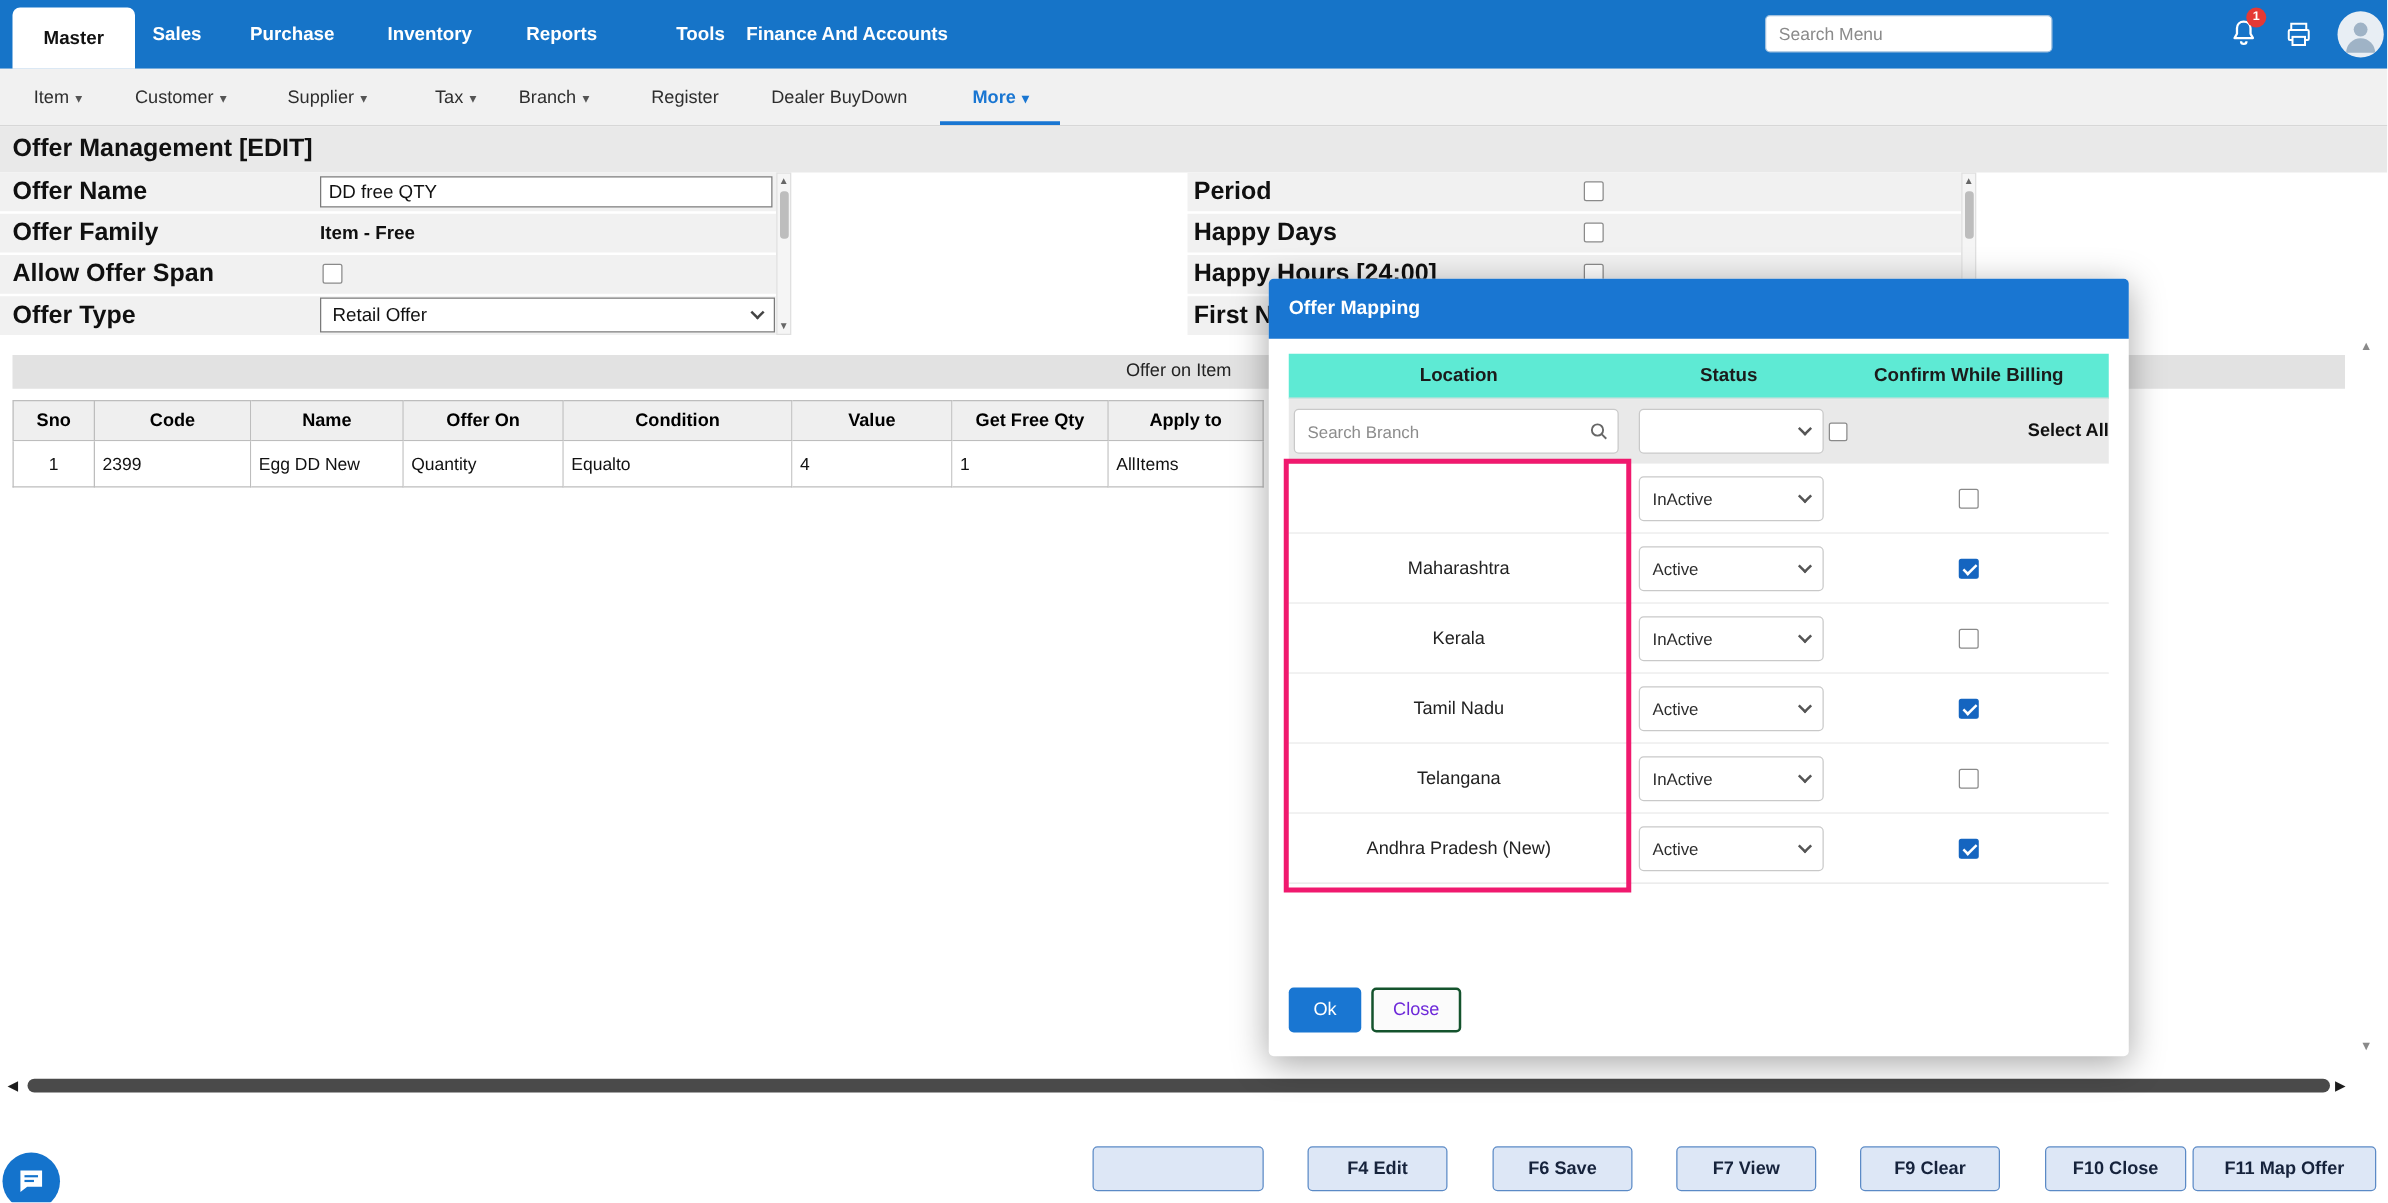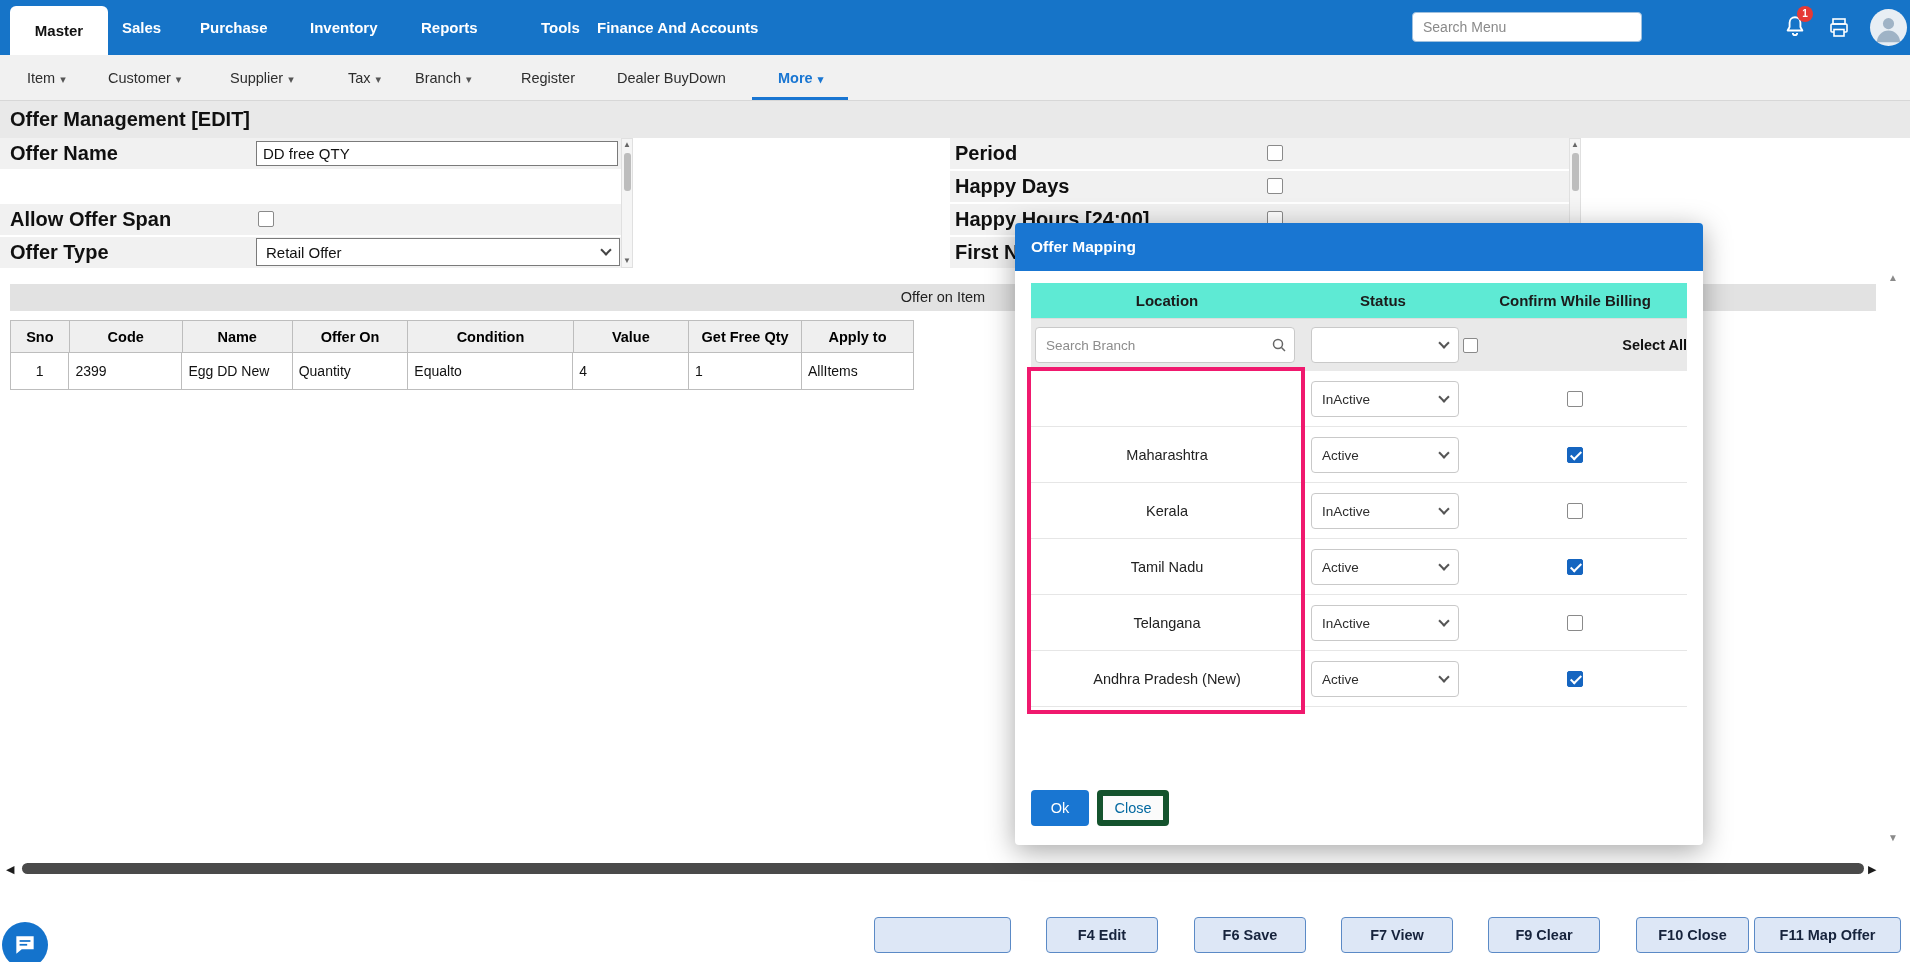--- a/index.html
+++ b/index.html
@@ -49,21 +49,21 @@
   .chev { width:8px; height:8px; border-right:2px solid #444; border-bottom:2px solid #444; transform:rotate(45deg); margin-top:-4px; flex:none; }
 
   
   .mini-sb { position:absolute; width:12px; background:#f5f5f5; border:1px solid #e0e0e0; }
   .sb-arrow { position:absolute; left:0; width:10px; text-align:center; font-size:8px; color:#666; line-height:10px; cursor:pointer; }
   .sb-thumb { position:absolute; left:2px; width:7px; background:#bdbdbd; border-radius:3px; cursor:pointer; }
 
   
   .section-bar { position:absolute; left:10px; top:284px; width:1866px; height:27px; background:#e2e2e2;
     text-align:center; line-height:27px; font-size:14.5px; color:#222; }
-  .tbl { position:absolute; left:10px; top:320px; width:904px; }
+  .tbl { position:absolute; left:10px; top:320px; width:1001px; }
   .trow { display:flex; }
   .tcell { border-right:1px solid #bdbdbd; border-bottom:1px solid #bdbdbd; overflow:hidden; white-space:nowrap; }
   .thead .tcell { background:#efefef; border-top:1px solid #bdbdbd; font-weight:bold; font-size:14.5px; text-align:center; line-height:33px; height:33px; }
   .thead .tcell:first-child, .tdata .tcell:first-child { border-left:1px solid #bdbdbd; }
   .tdata .tcell { background:#fff; font-size:14px; line-height:37px; height:37px; padding-left:6px; color:#111; }
   .tdata .tcell.center { padding-left:0; text-align:center; }
 
   
   .modal { position:absolute; left:1015px; top:223px; width:688px; height:622px; background:#fff; border-radius:4px;
     box-shadow:0 6px 28px rgba(0,0,0,0.35); z-index:50; }
@@ -84,22 +84,22 @@
   .m-selectall { position:absolute; left:432px; top:0; width:224px; height:52px; display:flex; align-items:center; justify-content:space-between; gap:23px; }
   .m-selectall .lbl { font-weight:bold; font-size:14.5px; color:#111; }
   .m-selectall .cbx { width:15px; height:15px; }
   .m-row { position:absolute; left:16px; width:656px; height:56px; background:#fff; border-bottom:1px solid #e6e6e6; }
   .m-loc { position:absolute; left:0; top:0; width:272px; height:56px; text-align:center; line-height:56px; font-size:14.5px; color:#222; }
   .m-row .ddl { top:10px; }
   .m-cbwrap { position:absolute; left:432px; top:0; width:224px; height:56px; display:flex; align-items:center; justify-content:center; }
   .pink-rect { position:absolute; left:12px; top:144px; width:278px; height:347px; border:4px solid #f0196e; z-index:60; pointer-events:none; }
   .btn-ok { position:absolute; left:16px; top:567px; width:58px; height:36px; background:#1976d2; color:#fff; border:none;
     border-radius:4px; font-size:14.5px; cursor:pointer; font-family:"Liberation Sans",sans-serif; }
-  .btn-close { position:absolute; left:82px; top:567px; width:72px; height:36px; background:#fbfbfb; color:#0369a1;
-    border:6px solid #14532d; border-radius:4px; font-size:14.5px; cursor:pointer; font-family:"Liberation Sans",sans-serif; }
+  .btn-close { position:absolute; left:82px; top:567px; width:72px; height:36px; background:#fbfbfb; color:#6d28d9;
+    border:2px solid #14532d; border-radius:4px; font-size:14.5px; cursor:pointer; font-family:"Liberation Sans",sans-serif; }
 
   
   .hsb-arrow { position:absolute; top:861px; font-size:11px; color:#1c1c1c; line-height:16px; cursor:pointer; }
   .hsb-thumb { position:absolute; left:22px; top:863px; width:1842px; height:11px; background:#4a4a4a; border-radius:6px; cursor:pointer; }
   .vsb-arrow { position:absolute; left:1888px; font-size:10px; color:#8a8a8a; cursor:pointer; }
 
   .fbtn { position:absolute; top:917px; height:36px; background:#dde7f6; border:1px solid #5b8ac6; border-radius:4px;
     font-weight:bold; font-size:14.5px; color:#16233c; display:flex; align-items:center; justify-content:center;
     cursor:pointer; font-family:"Liberation Sans",sans-serif; }
   .chat-fab { position:absolute; left:2px; top:922px; width:46px; height:46px; border-radius:50%; background:#1473cc;
@@ -158,20 +158,24 @@
   </div>
 
   <div class="titlebar">
     <div class="page-title">Offer Management [EDIT]</div>
   </div>
 
   <div class="form-row" style="left:0; top:138px; width:621px">
     <span class="form-label">Offer Name</span>
     <input class="txt-input" type="text" value="DD free QTY" style="">
   </div>
+  <div class="form-row" style="left:0; top:171px; width:621px">
+    <span class="form-label">Offer Family</span>
+    <span class="bold-val">Item - Free</span>
+  </div>
   <div class="form-row" style="left:0; top:204px; width:621px">
     <span class="form-label">Allow Offer Span</span>
     <span class="cbx" style="position:absolute; left:258px; top:7px" data-checked="false"></span>
   </div>
   <div class="form-row" style="left:0; top:237px; width:621px">
     <span class="form-label">Offer Type</span>
     <div class="selbox">
       <span>Retail Offer</span>
       <span class="chev"></span>
     </div>

